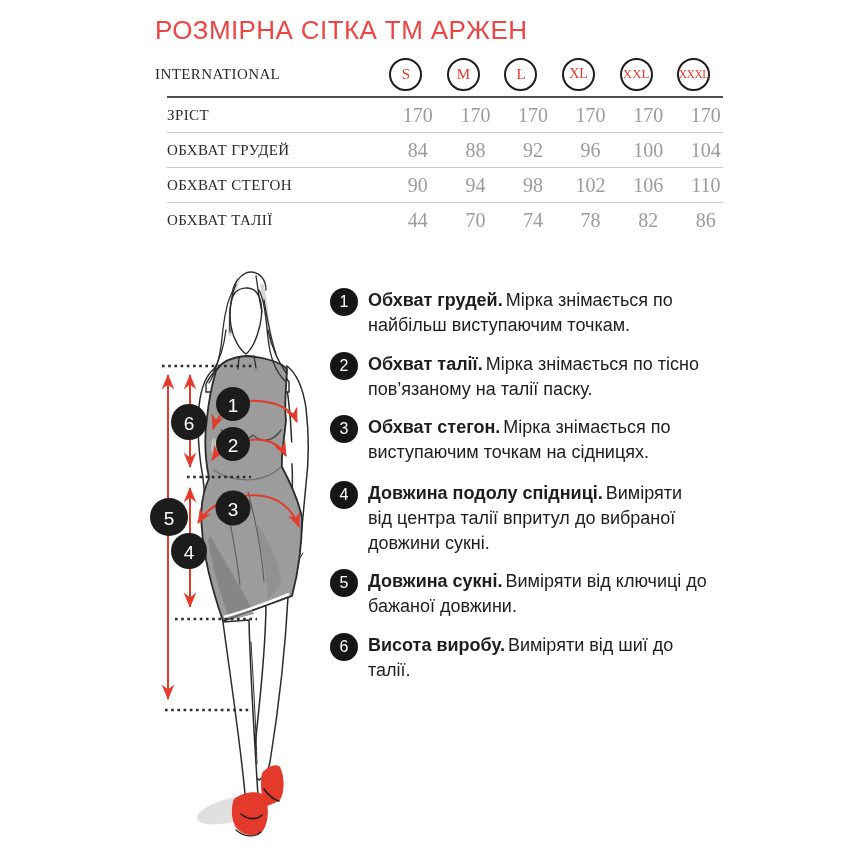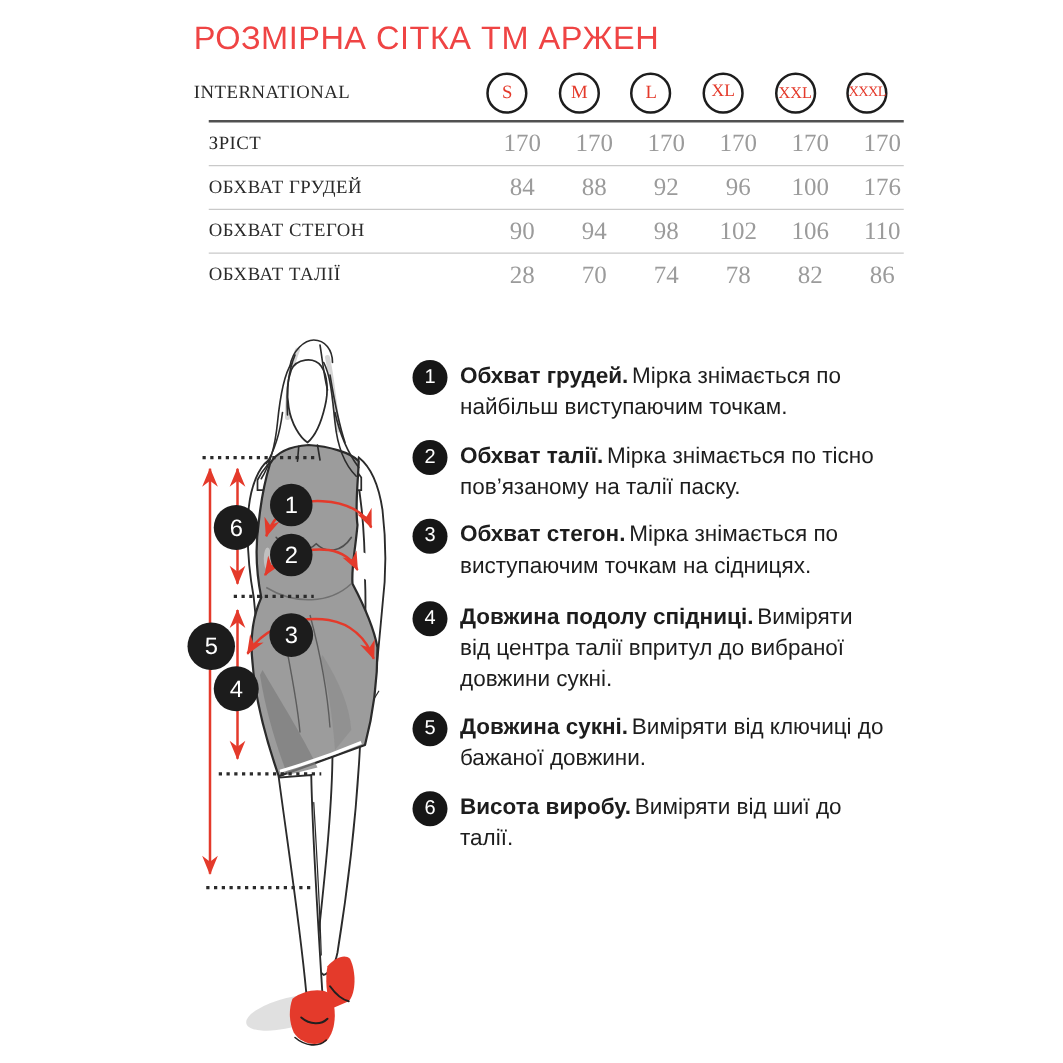--- a/index.html
+++ b/index.html
@@ -81,34 +81,34 @@
     <div class="cell val gray">170</div>
     <div class="cell val gray">170</div>
   </div>
   <div class="trow row-data bt-light">
     <div class="cell lbl">ОБХВАТ ГРУДЕЙ</div>
     <div class="cell val gray">84</div>
     <div class="cell val gray">88</div>
     <div class="cell val gray">92</div>
     <div class="cell val gray">96</div>
     <div class="cell val gray">100</div>
-    <div class="cell val gray">176</div>
+    <div class="cell val gray">104</div>
   </div>
   <div class="trow row-data bt-light">
     <div class="cell lbl">ОБХВАТ СТЕГОН</div>
     <div class="cell val gray">90</div>
     <div class="cell val gray">94</div>
     <div class="cell val gray">98</div>
     <div class="cell val gray">102</div>
     <div class="cell val gray">106</div>
     <div class="cell val gray">110</div>
   </div>
   <div class="trow row-data bt-light">
     <div class="cell lbl">ОБХВАТ ТАЛІЇ</div>
-    <div class="cell val gray">28</div>
+    <div class="cell val gray">44</div>
     <div class="cell val gray">70</div>
     <div class="cell val gray">74</div>
     <div class="cell val gray">78</div>
     <div class="cell val gray">82</div>
     <div class="cell val gray">86</div>
   </div>
 </div>
 
 <svg class="figure-svg" viewBox="140 258 210 592">
   <defs>

